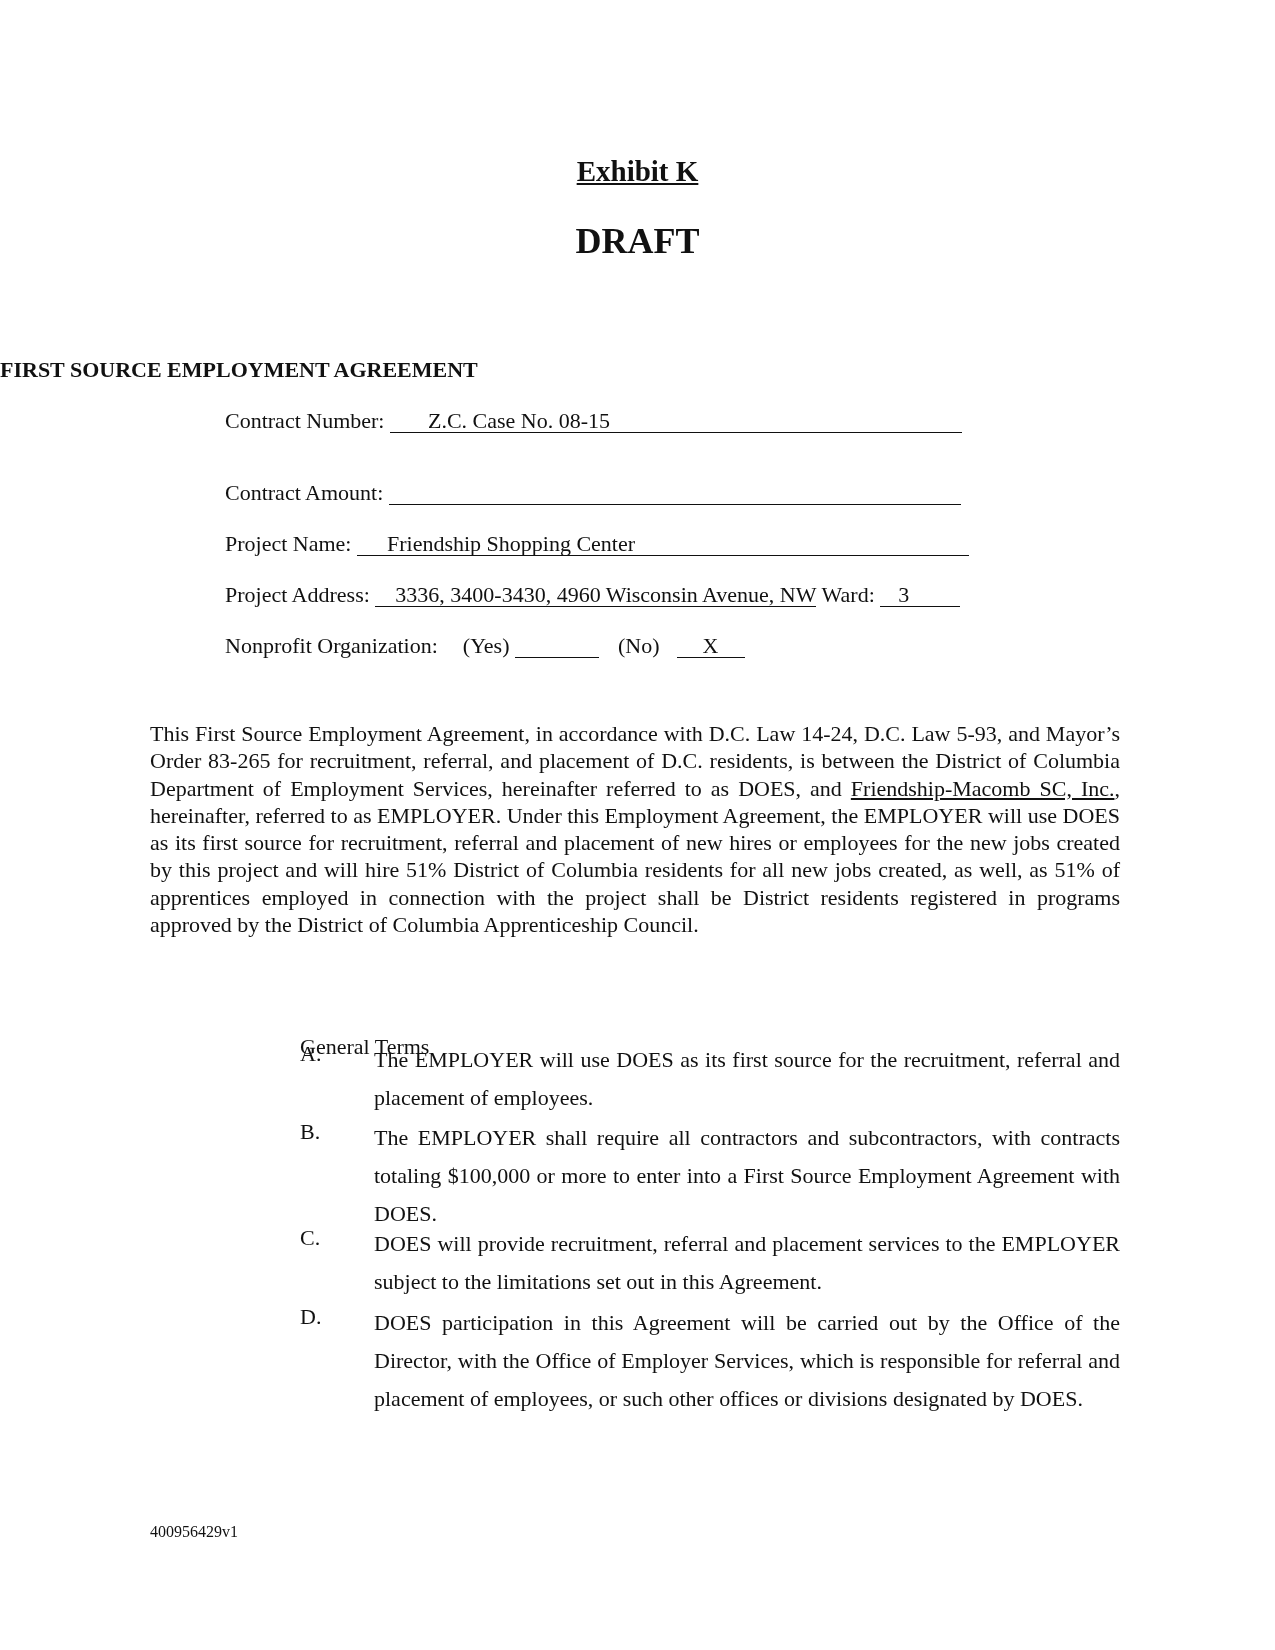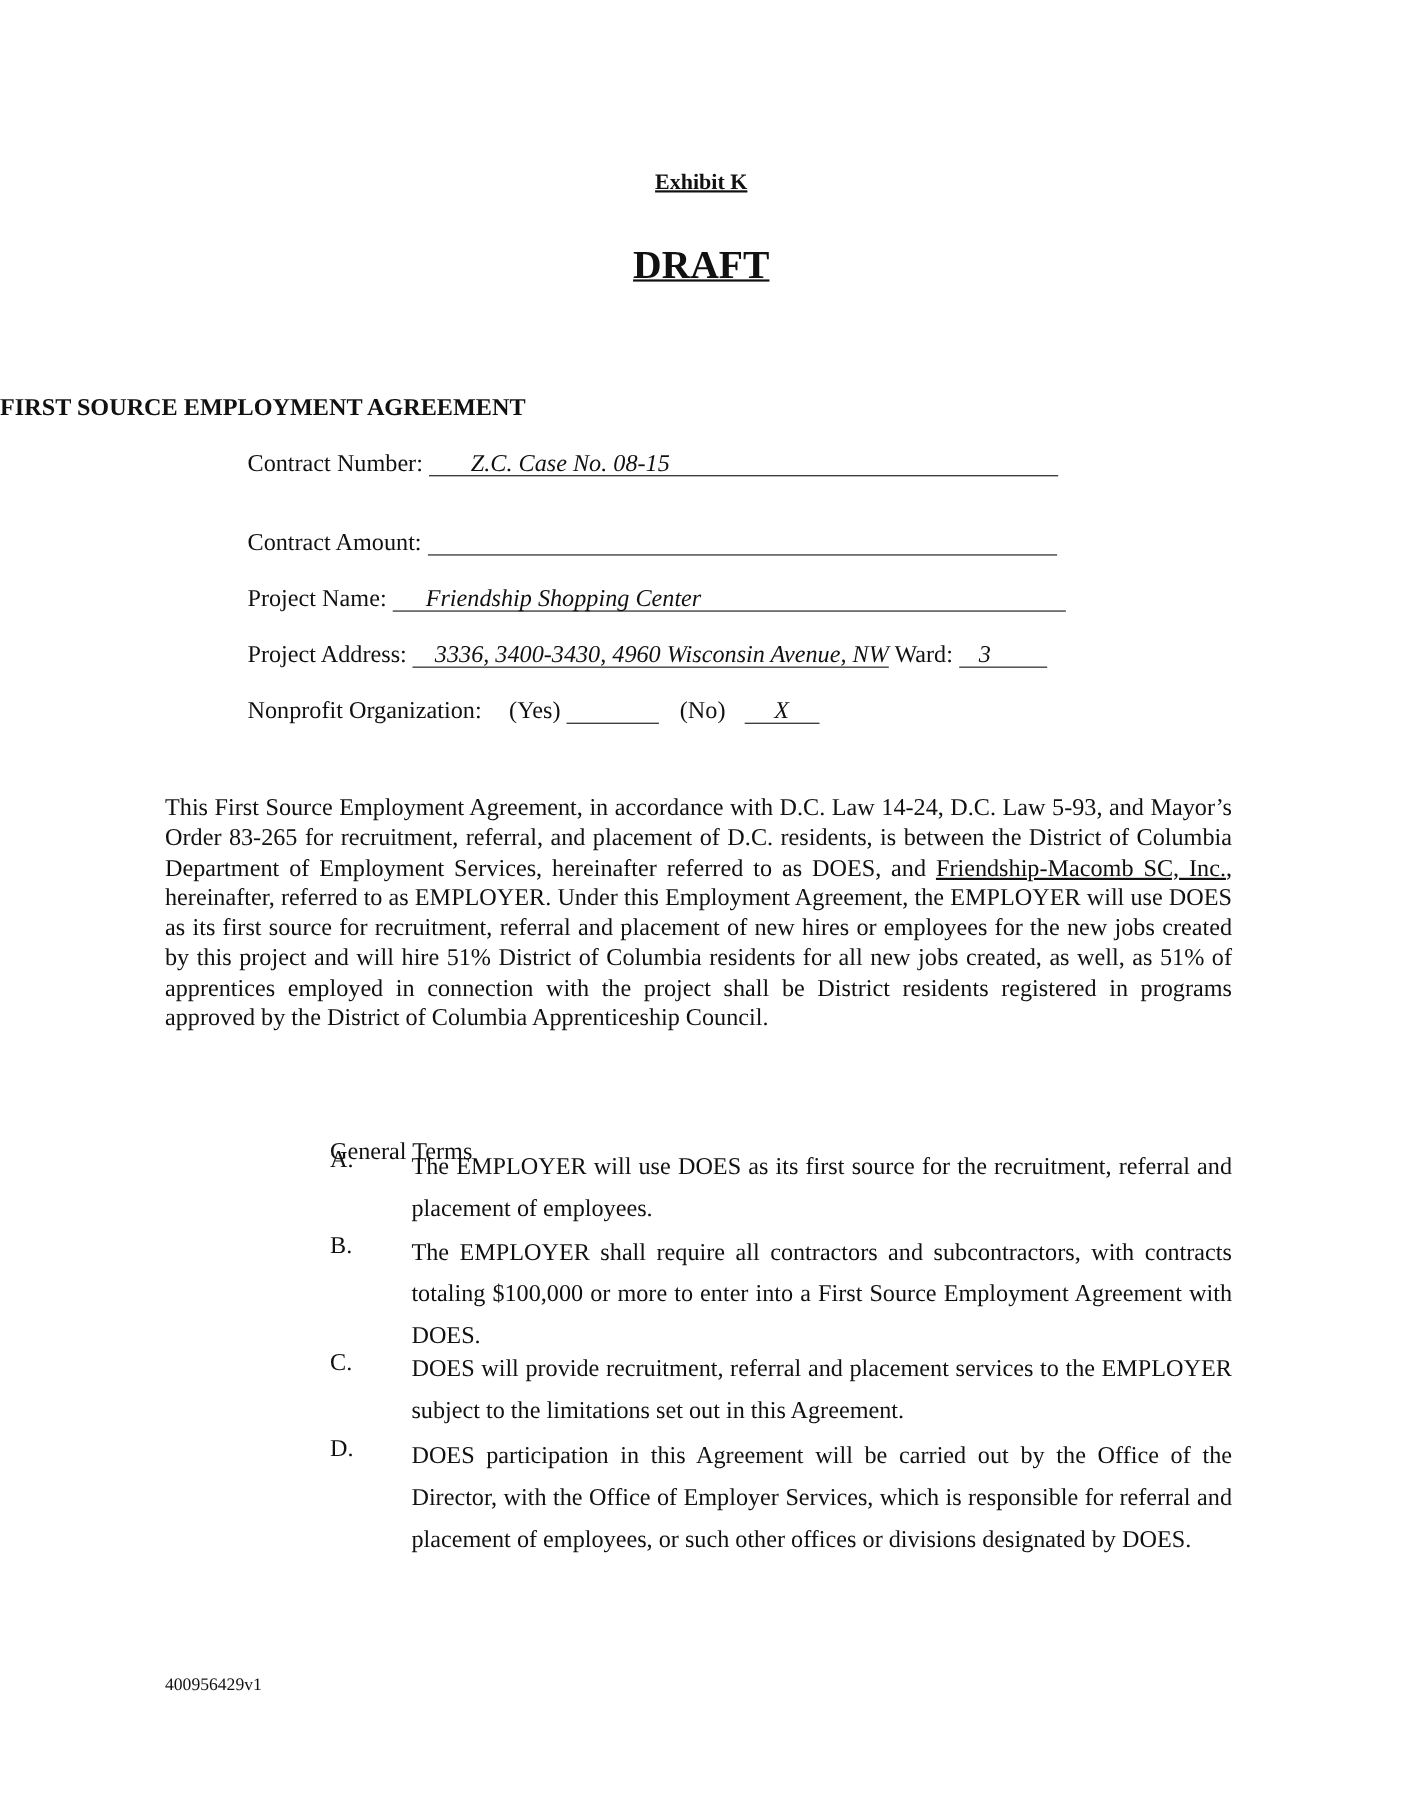--- a/index.html
+++ b/index.html
@@ -4,37 +4,37 @@
   <style>
     html, body { margin: 0; padding: 0; background: #ffffff; }
     body {
       width: 1275px; height: 1650px; position: relative; overflow: hidden;
       font-family: "Liberation Serif", "DejaVu Serif", serif;
       color: #111111;
     }
     .abs { position: absolute; }
     .exhibit {
       left: 0; width: 1275px; top: 155px; text-align: center;
-      font-size: 20px; font-weight: bold; text-decoration: underline;
+      font-size: 29px; font-weight: bold; text-decoration: underline;
     }
     .draft {
       left: 0; width: 1275px; top: 220px; text-align: center;
-      font-size: 36px; font-weight: bold; text-decoration: underline;
+      font-size: 36px; font-weight: bold; 
       text-decoration-thickness: 2px;
     }
     .doc-title {
       left: 0; width: 1275px; top: 357px; 
       font-size: 22px; font-weight: bold;
     }
     .field {
       left: 225px; font-size: 22px; white-space: nowrap;
     }
     .blank {
       display: inline-block; border-bottom: 1.5px solid #111;
-      line-height: 22px; vertical-align: baseline; font-style: italic;
+      line-height: 22px; vertical-align: baseline;
     }
     .pad { display: inline-block; }
     .para {
       left: 150px; width: 970px; font-size: 22px; line-height: 27.3px;
       text-align: justify;
     }
     .para .ul { text-decoration: underline; }
     .section-heading { left: 300px; top: 990px; font-size: 22px; margin-top: 44px; }
     .term-letter { left: 300px; font-size: 22px; }
     .term-text {

